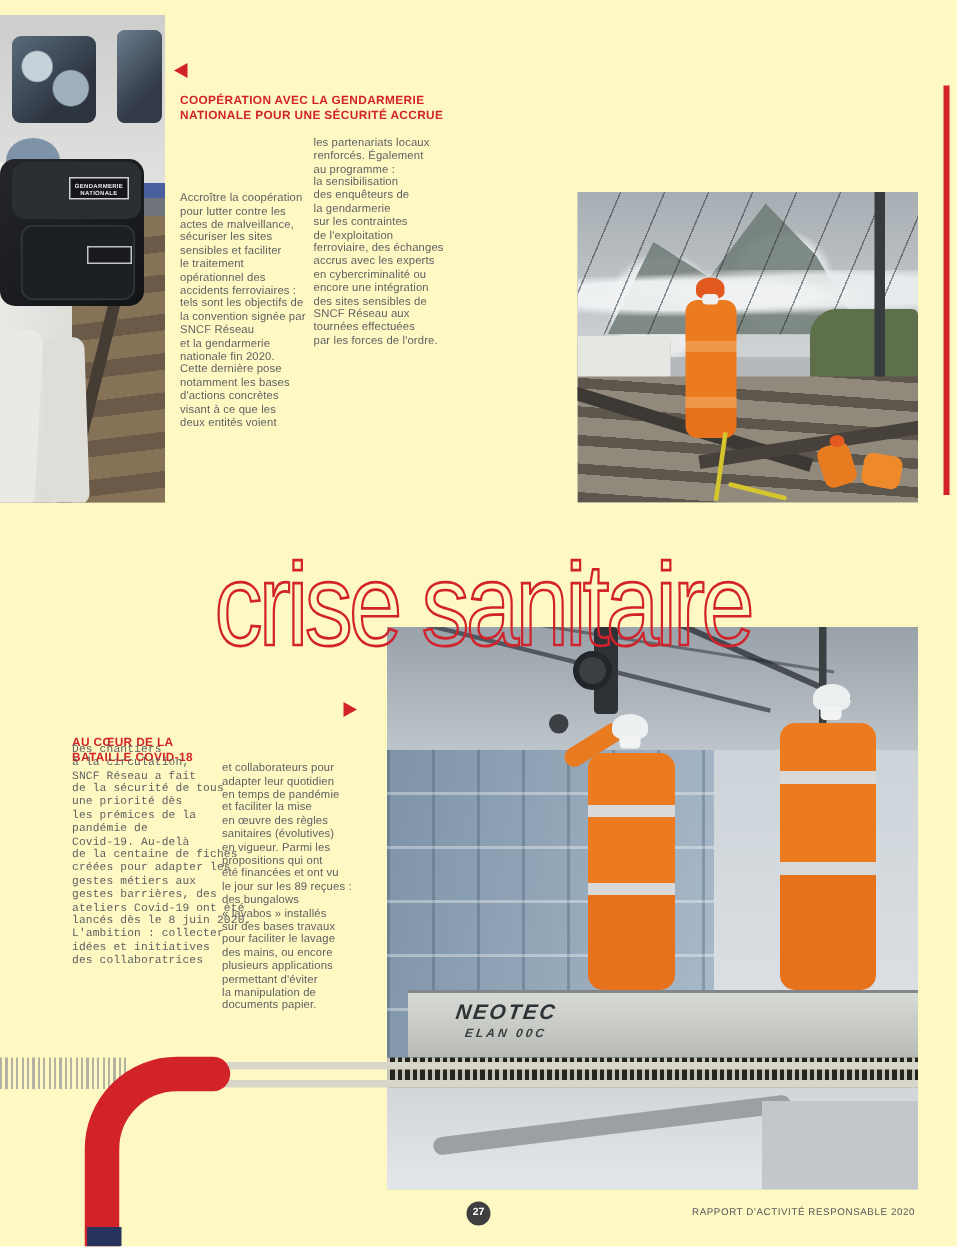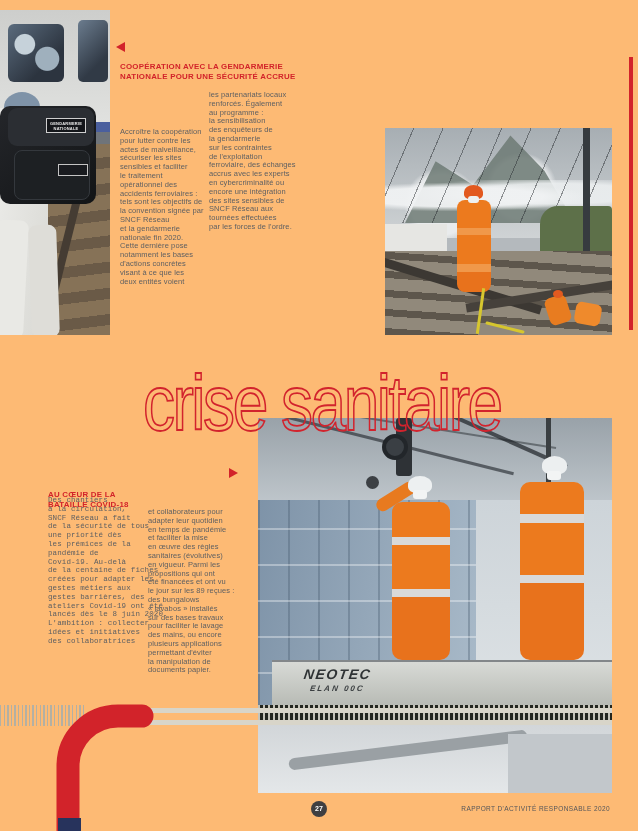--- a/index.html
+++ b/index.html
@@ -1,18 +1,18 @@
 <!DOCTYPE html>
 <html><head>
 <meta charset="utf-8">
 <style>
   * { margin:0; padding:0; box-sizing:border-box; }
   html,body { background:#ffffff; }
   body { font-family:"Liberation Sans", sans-serif; }
-  .page { position:relative; width:638px; height:831px; margin:0 auto; background:#fdba74; overflow:hidden; }
+  .page { position:relative; width:638px; height:831px; margin:0 auto; background:#fef9c3; overflow:hidden; }
   .abs { position:absolute; }
 
   
   .red-head { color:#d2232a; font-weight:bold; font-size:7.9px; line-height:10.2px; letter-spacing:.25px; white-space:pre; }
   .body-col { color:#5f6062; font-size:7.5px; line-height:8.8px; letter-spacing:.1px; white-space:pre; }
   .watermark { font-size:78px; letter-spacing:-3px; white-space:nowrap; color:transparent;
                -webkit-text-stroke:1.8px #d2232d; transform:scaleX(.82); transform-origin:left top; z-index:6; }
   .tri-left  { width:0; height:0; border-top:5px solid transparent; border-bottom:5px solid transparent; border-right:9px solid #d2232a; }
   .tri-right { width:0; height:0; border-top:5px solid transparent; border-bottom:5px solid transparent; border-left:9px solid #d2232a; }
 

